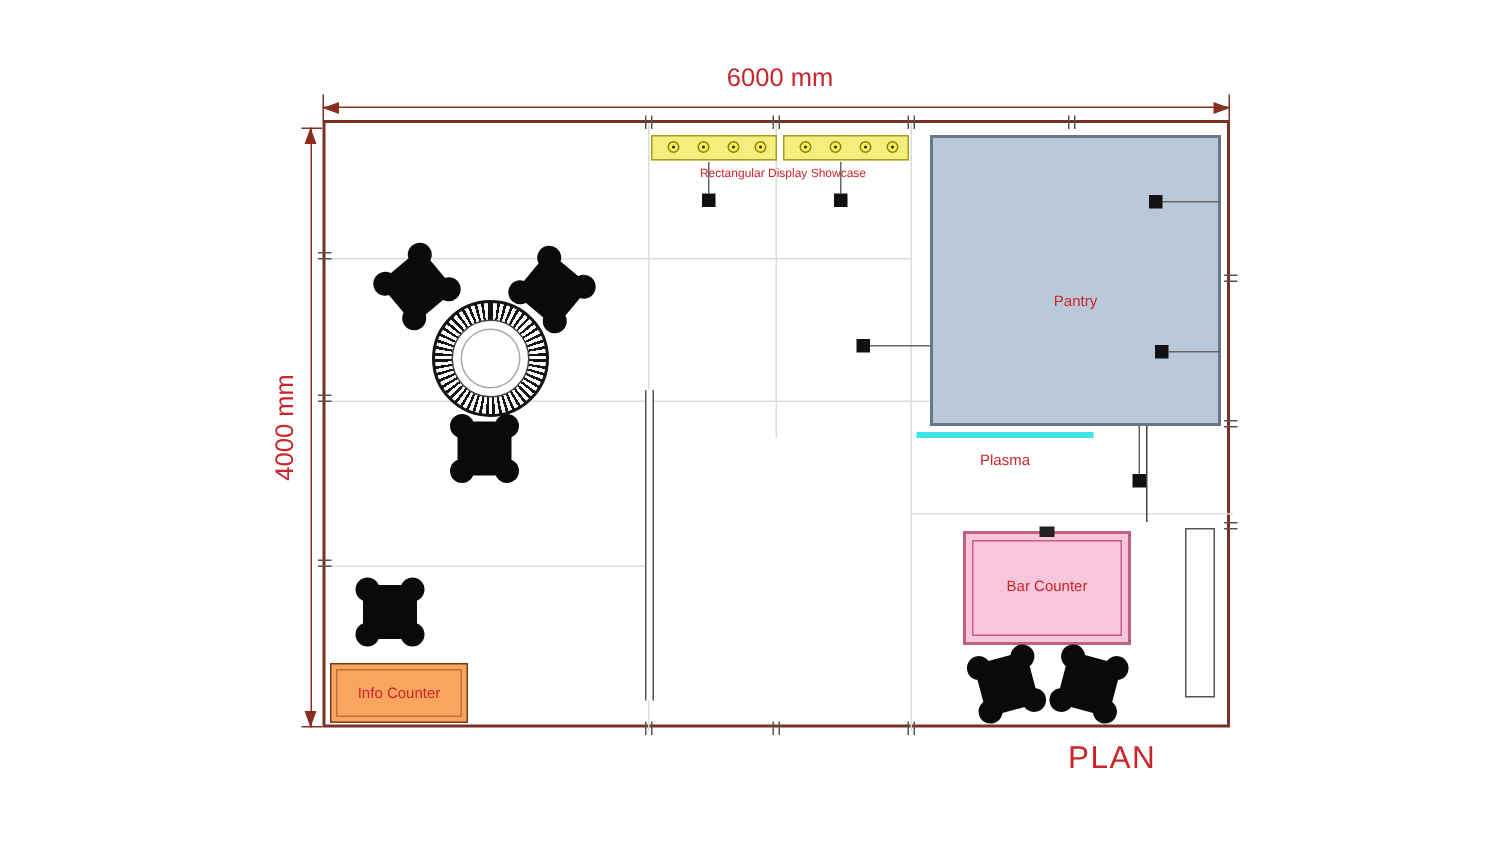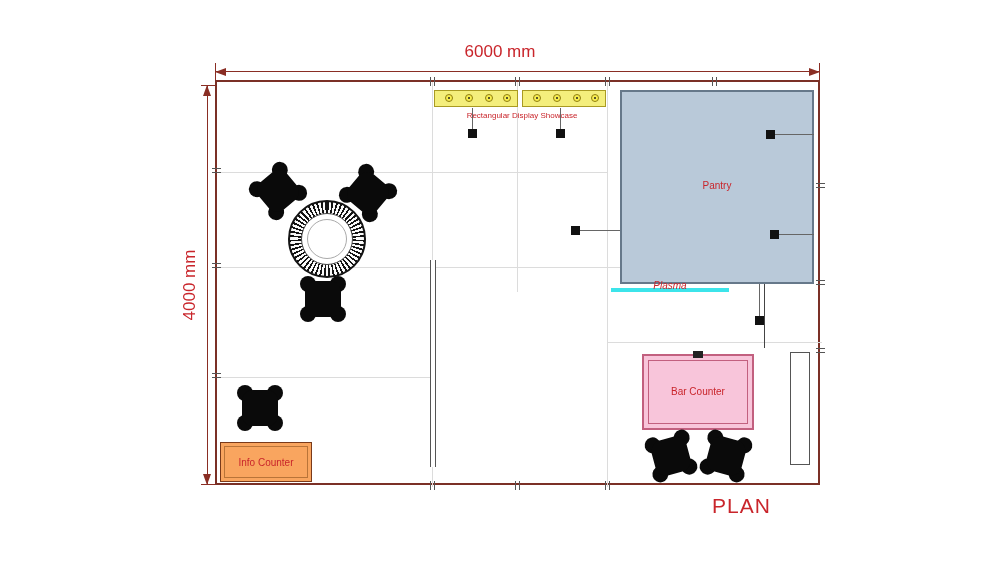--- a/index.html
+++ b/index.html
@@ -48,21 +48,21 @@
   .round-table::before{content:"";position:absolute;left:11px;top:11px;width:52px;height:52px;border-radius:50%;background:#ffffff;border:1px solid #444;box-sizing:border-box;}
   .round-table::after{content:"";position:absolute;left:17px;top:17px;width:40px;height:40px;border-radius:50%;border:1px solid #aaa;box-sizing:border-box;}
   .spot{position:absolute;width:9px;height:9px;background:#111;}
   .wire{position:absolute;background:#666;}
 </style>
 </head>
 <body>
 
 <div class="canvas">
 
-  <div class="dim-text" style="left:410px;top:42px;width:180px;">6000 mm</div>
+  <div class="dim-text" style="left:430px;top:42px;width:180px;">6000 mm</div>
   <div class="dim-line" style="left:215px;top:71px;width:605px;height:1px;"></div>
   <div class="ar l" style="left:215px;top:68px;"></div>
   <div class="ar r" style="left:809px;top:68px;"></div>
   <div class="dim-line" style="left:215px;top:63px;width:1px;height:17px;"></div>
   <div class="dim-line" style="left:819px;top:63px;width:1px;height:17px;"></div>
 
   <div class="dim-text" style="left:128px;top:275px;width:124px;transform:rotate(-90deg);">4000 mm</div>
   <div class="dim-line" style="left:207px;top:85px;width:1px;height:400px;"></div>
   <div class="ar u" style="left:203px;top:85px;"></div>
   <div class="ar d" style="left:203px;top:474px;"></div>
@@ -91,25 +91,25 @@
     <div class="tkv" style="left:298px;top:399px;"></div>
     <div class="tkv" style="left:388px;top:399px;"></div>
     <div class="tkh" style="left:-5px;top:86px;"></div>
     <div class="tkh" style="left:-5px;top:181px;"></div>
     <div class="tkh" style="left:-5px;top:291px;"></div>
     <div class="tkh" style="left:599px;top:101px;"></div>
     <div class="tkh" style="left:599px;top:198px;"></div>
     <div class="tkh" style="left:599px;top:266px;"></div>
 
     <div class="pantry">
-      <div class="fix-label" style="left:0;top:88px;width:100%;">Pantry</div>
+      <div class="fix-label" style="left:0;top:104px;width:100%;">Pantry</div>
     </div>
 
     <div class="plasma"></div>
-    <div class="fix-label" style="left:394px;top:198px;width:118px;font-style:italic;">Plasma</div>
+    <div class="fix-label" style="left:394px;top:220px;width:118px;">Plasma</div>
 
 
     <div class="showcase" style="left:217px;">
       <div class="sdot" style="left:10px;"></div>
       <div class="sdot" style="left:30px;"></div>
       <div class="sdot" style="left:50px;"></div>
       <div class="sdot" style="left:68px;"></div>
     </div>
     <div class="showcase" style="left:305px;">
       <div class="sdot" style="left:10px;"></div>

